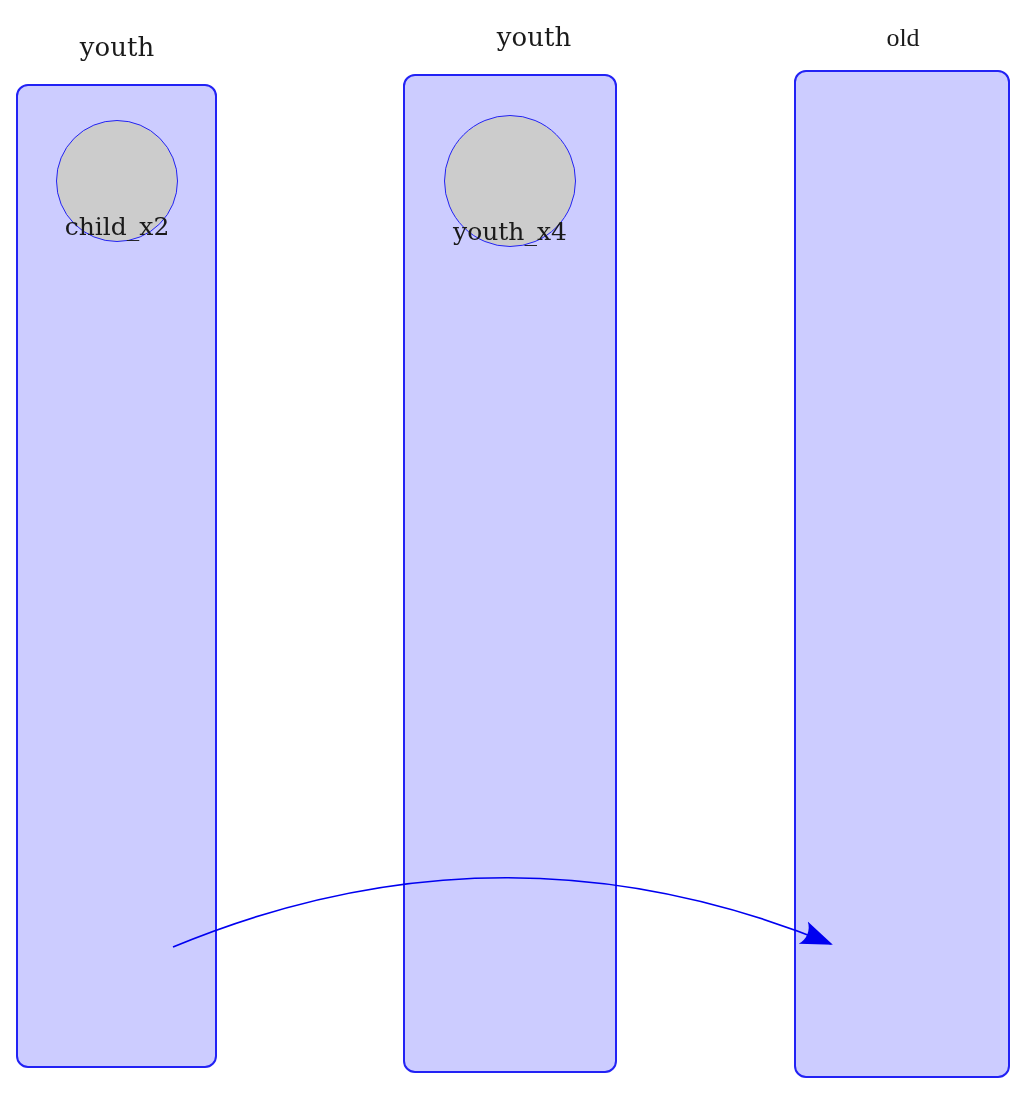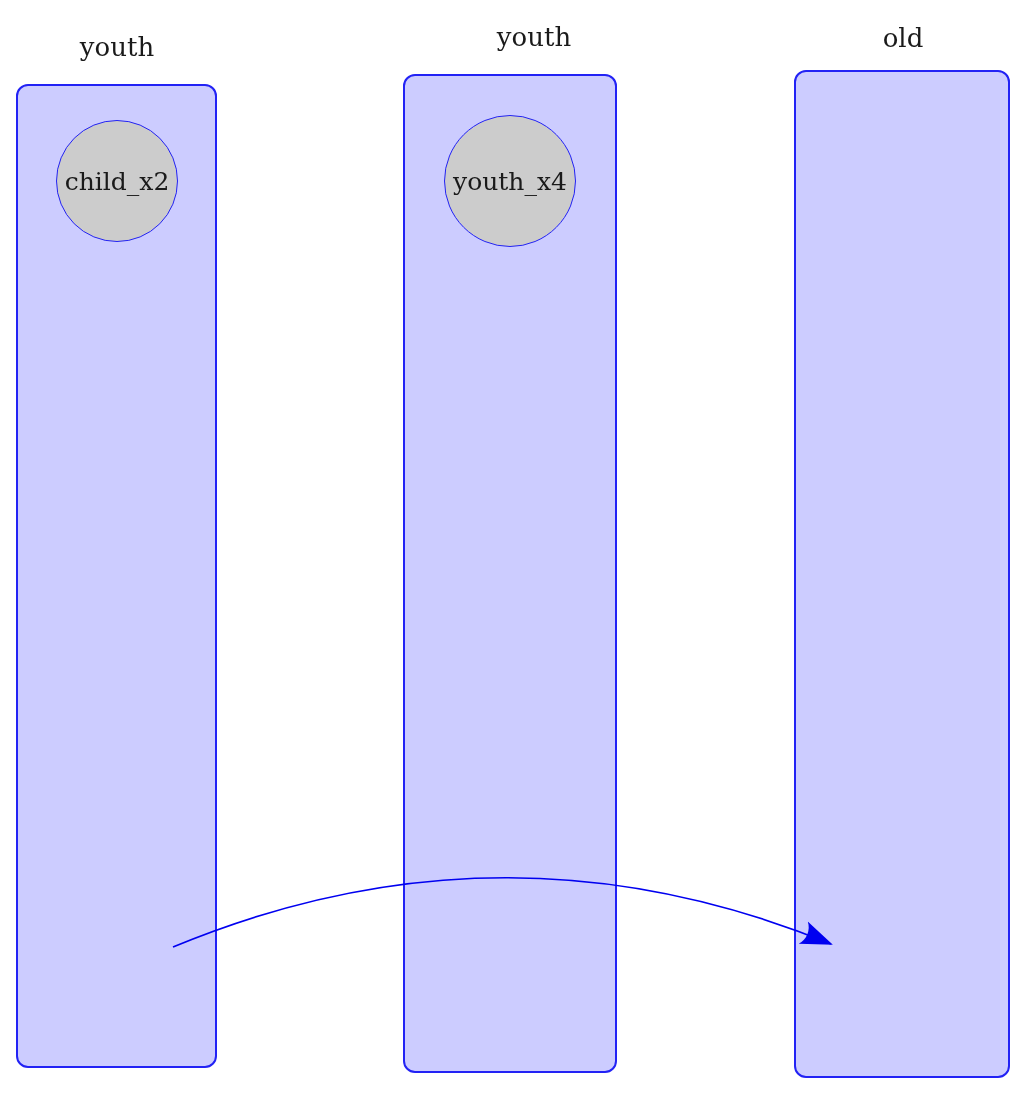--- a/index.html
+++ b/index.html
@@ -33,40 +33,40 @@
     background: var(--container-fill);
     border: 2px solid var(--container-border);
     border-radius: 12px;
   }
   .node {
     position: absolute;
     background: var(--node-fill);
     border: 1.6px solid var(--node-border);
     border-radius: 50%;
     display: flex;
-    align-items: center;
+    align-items: flex-end;
     justify-content: center;
     font-size: 25px;
     white-space: nowrap;
   }
   .edge-layer {
     position: absolute;
     left: 0; top: 0;
     width: 1031px;
     height: 1096px;
     pointer-events: none;
     color: var(--edge);
   }
   
   #rect-child  { left: 16px;  top: 84px; width: 201px; height: 984px; }
   #rect-youth  { left: 403px; top: 74px; width: 214px; height: 999px; }
   #rect-old    { left: 794px; top: 70px; width: 216px; height: 1008px; }
   #label-child { left: 117px; top: 47px; }
   #label-youth { left: 534px; top: 37px; text-align: right; }
-  #label-old   { left: 903px; top: 38px; }
+  #label-old   { left: 903px; top: 38px; font-family: Liberation Serif, serif; }
   #node-child-x2  { left: 56px;  top: 120px; width: 122px; height: 122px; }
   #node-child-x1  { left: 58px;  top: 909px; width: 118px; height: 118px; }
   #node-youth-x4  { left: 444px; top: 115px; width: 132px; height: 132px; }
   #node-youth-x3  { left: 444px; top: 902px; width: 132px; height: 132px; }
   #node-oldage-x6 { left: 833px; top: 110px; width: 140px; height: 140px; }
   #node-oldage-x5 { left: 833px; top: 898px; width: 140px; height: 140px; }
 </style>
 </head>
 <body>
 

